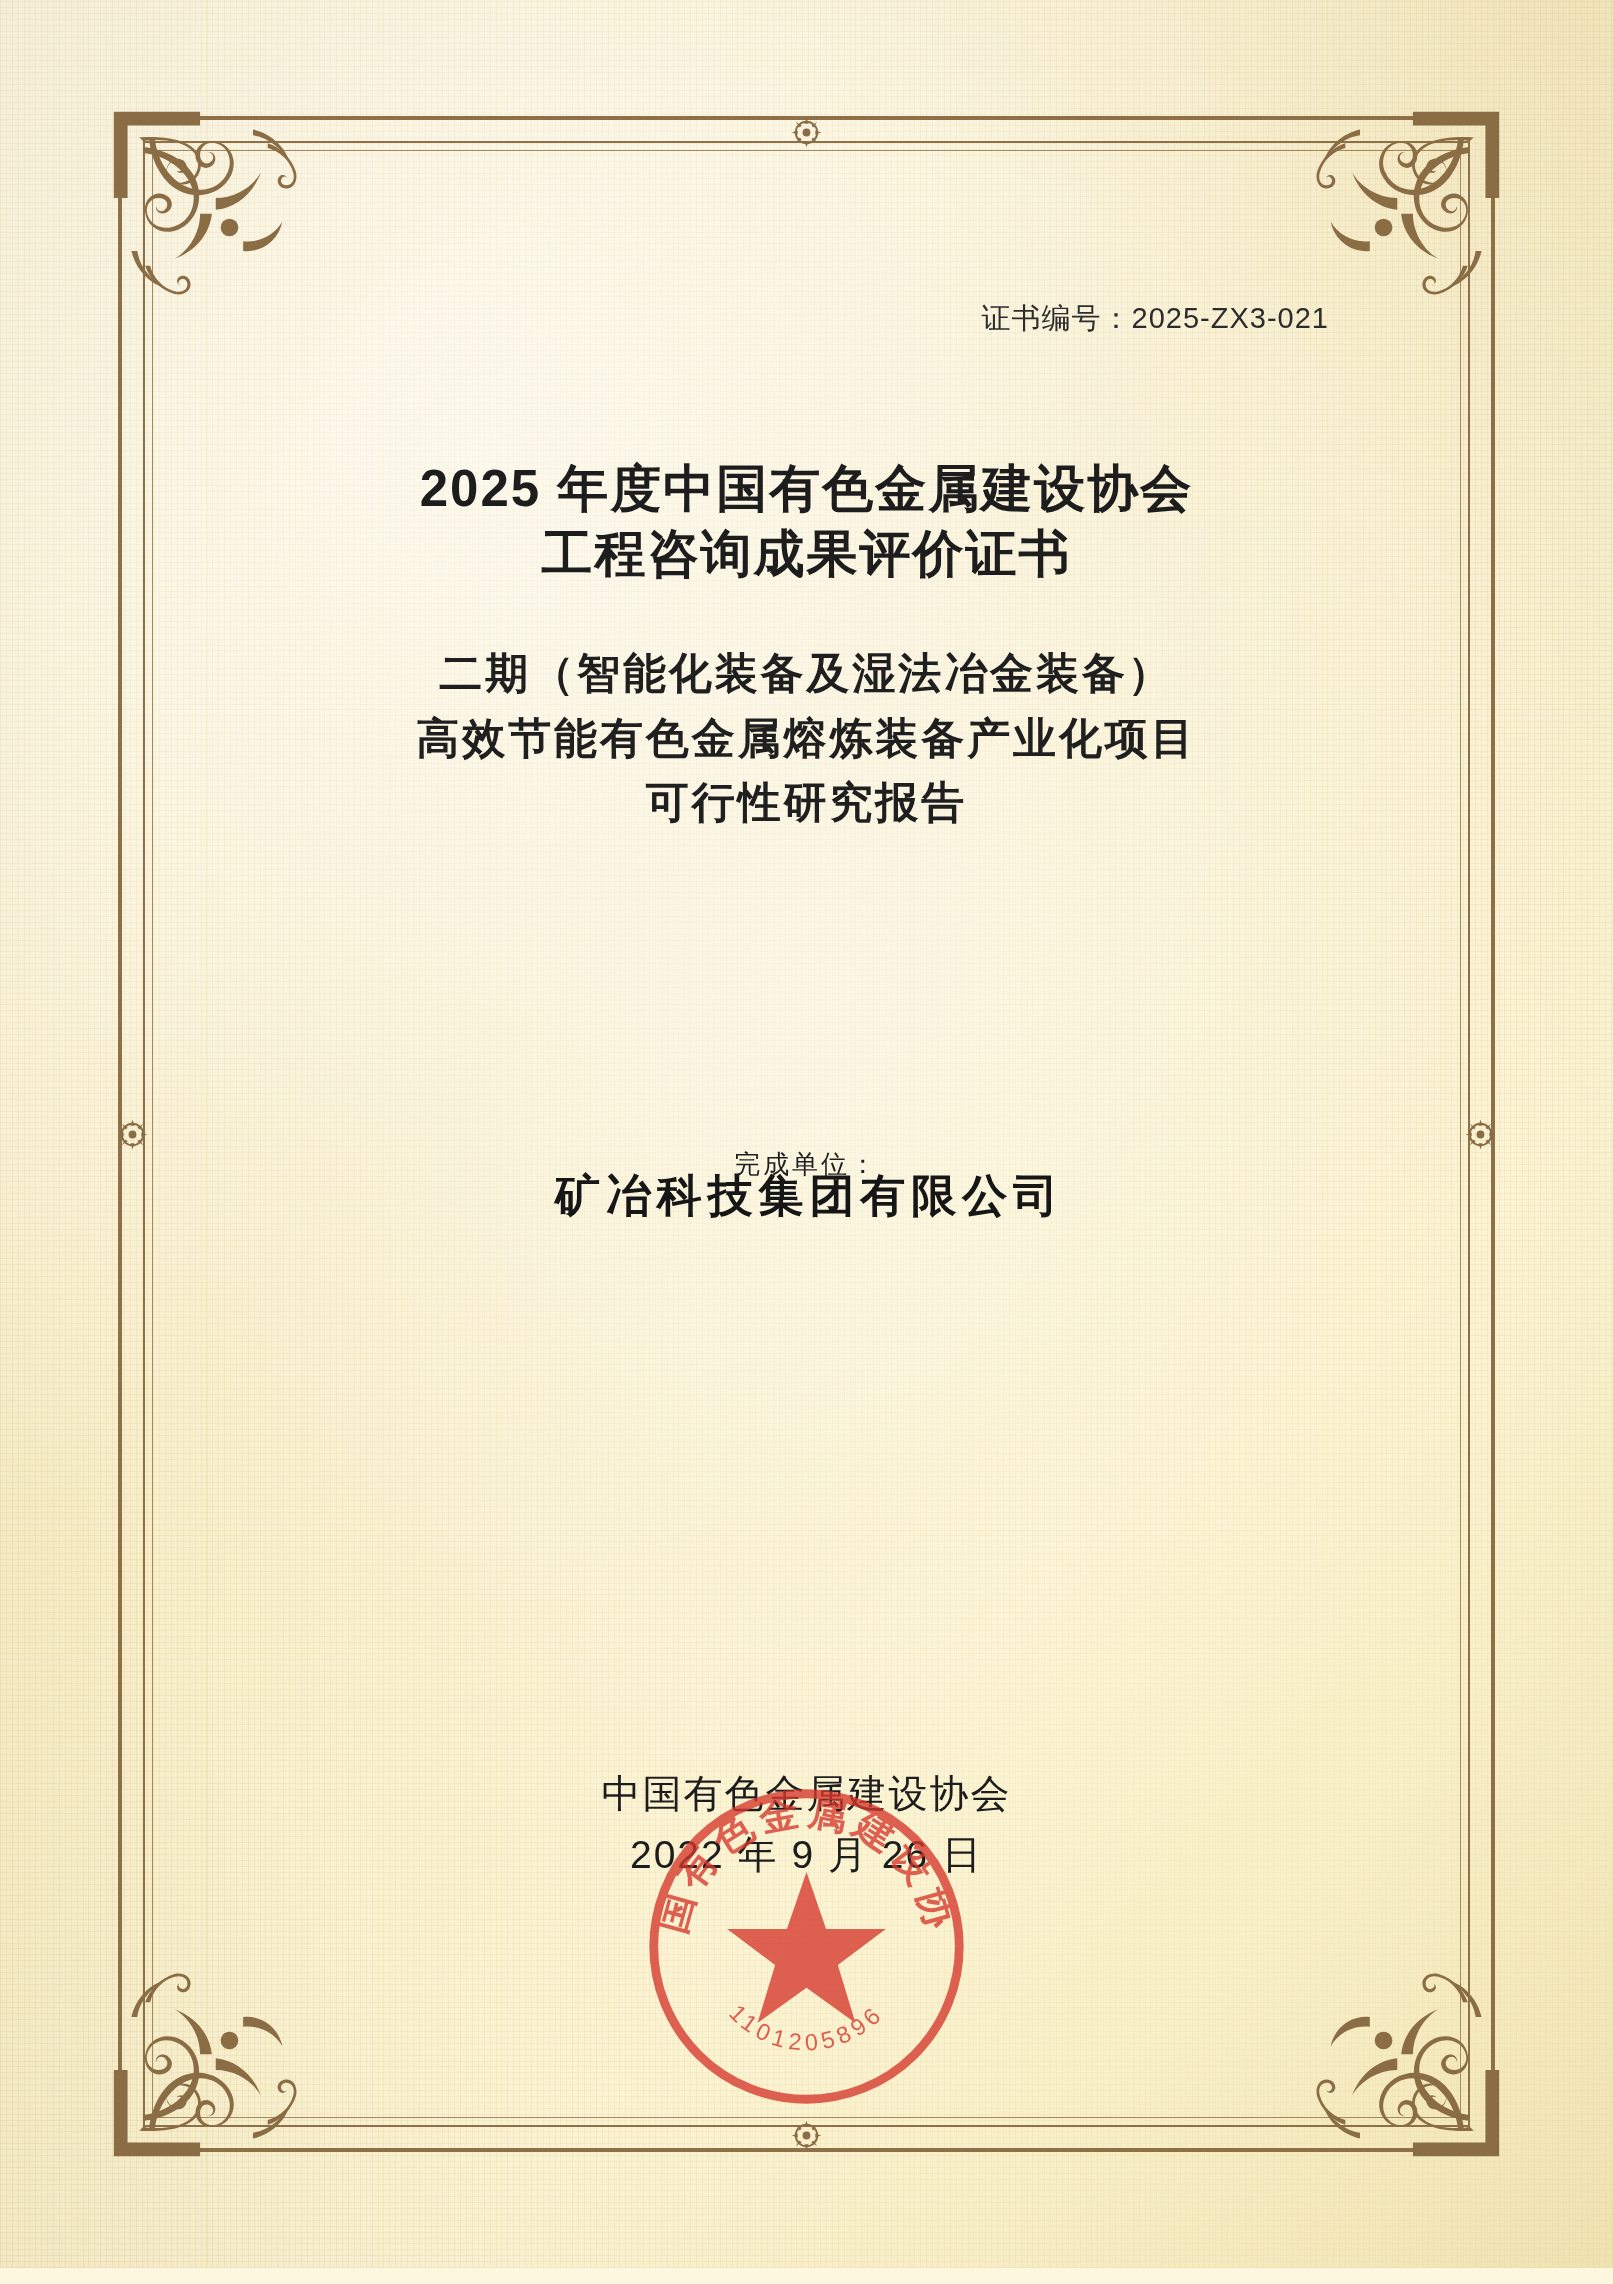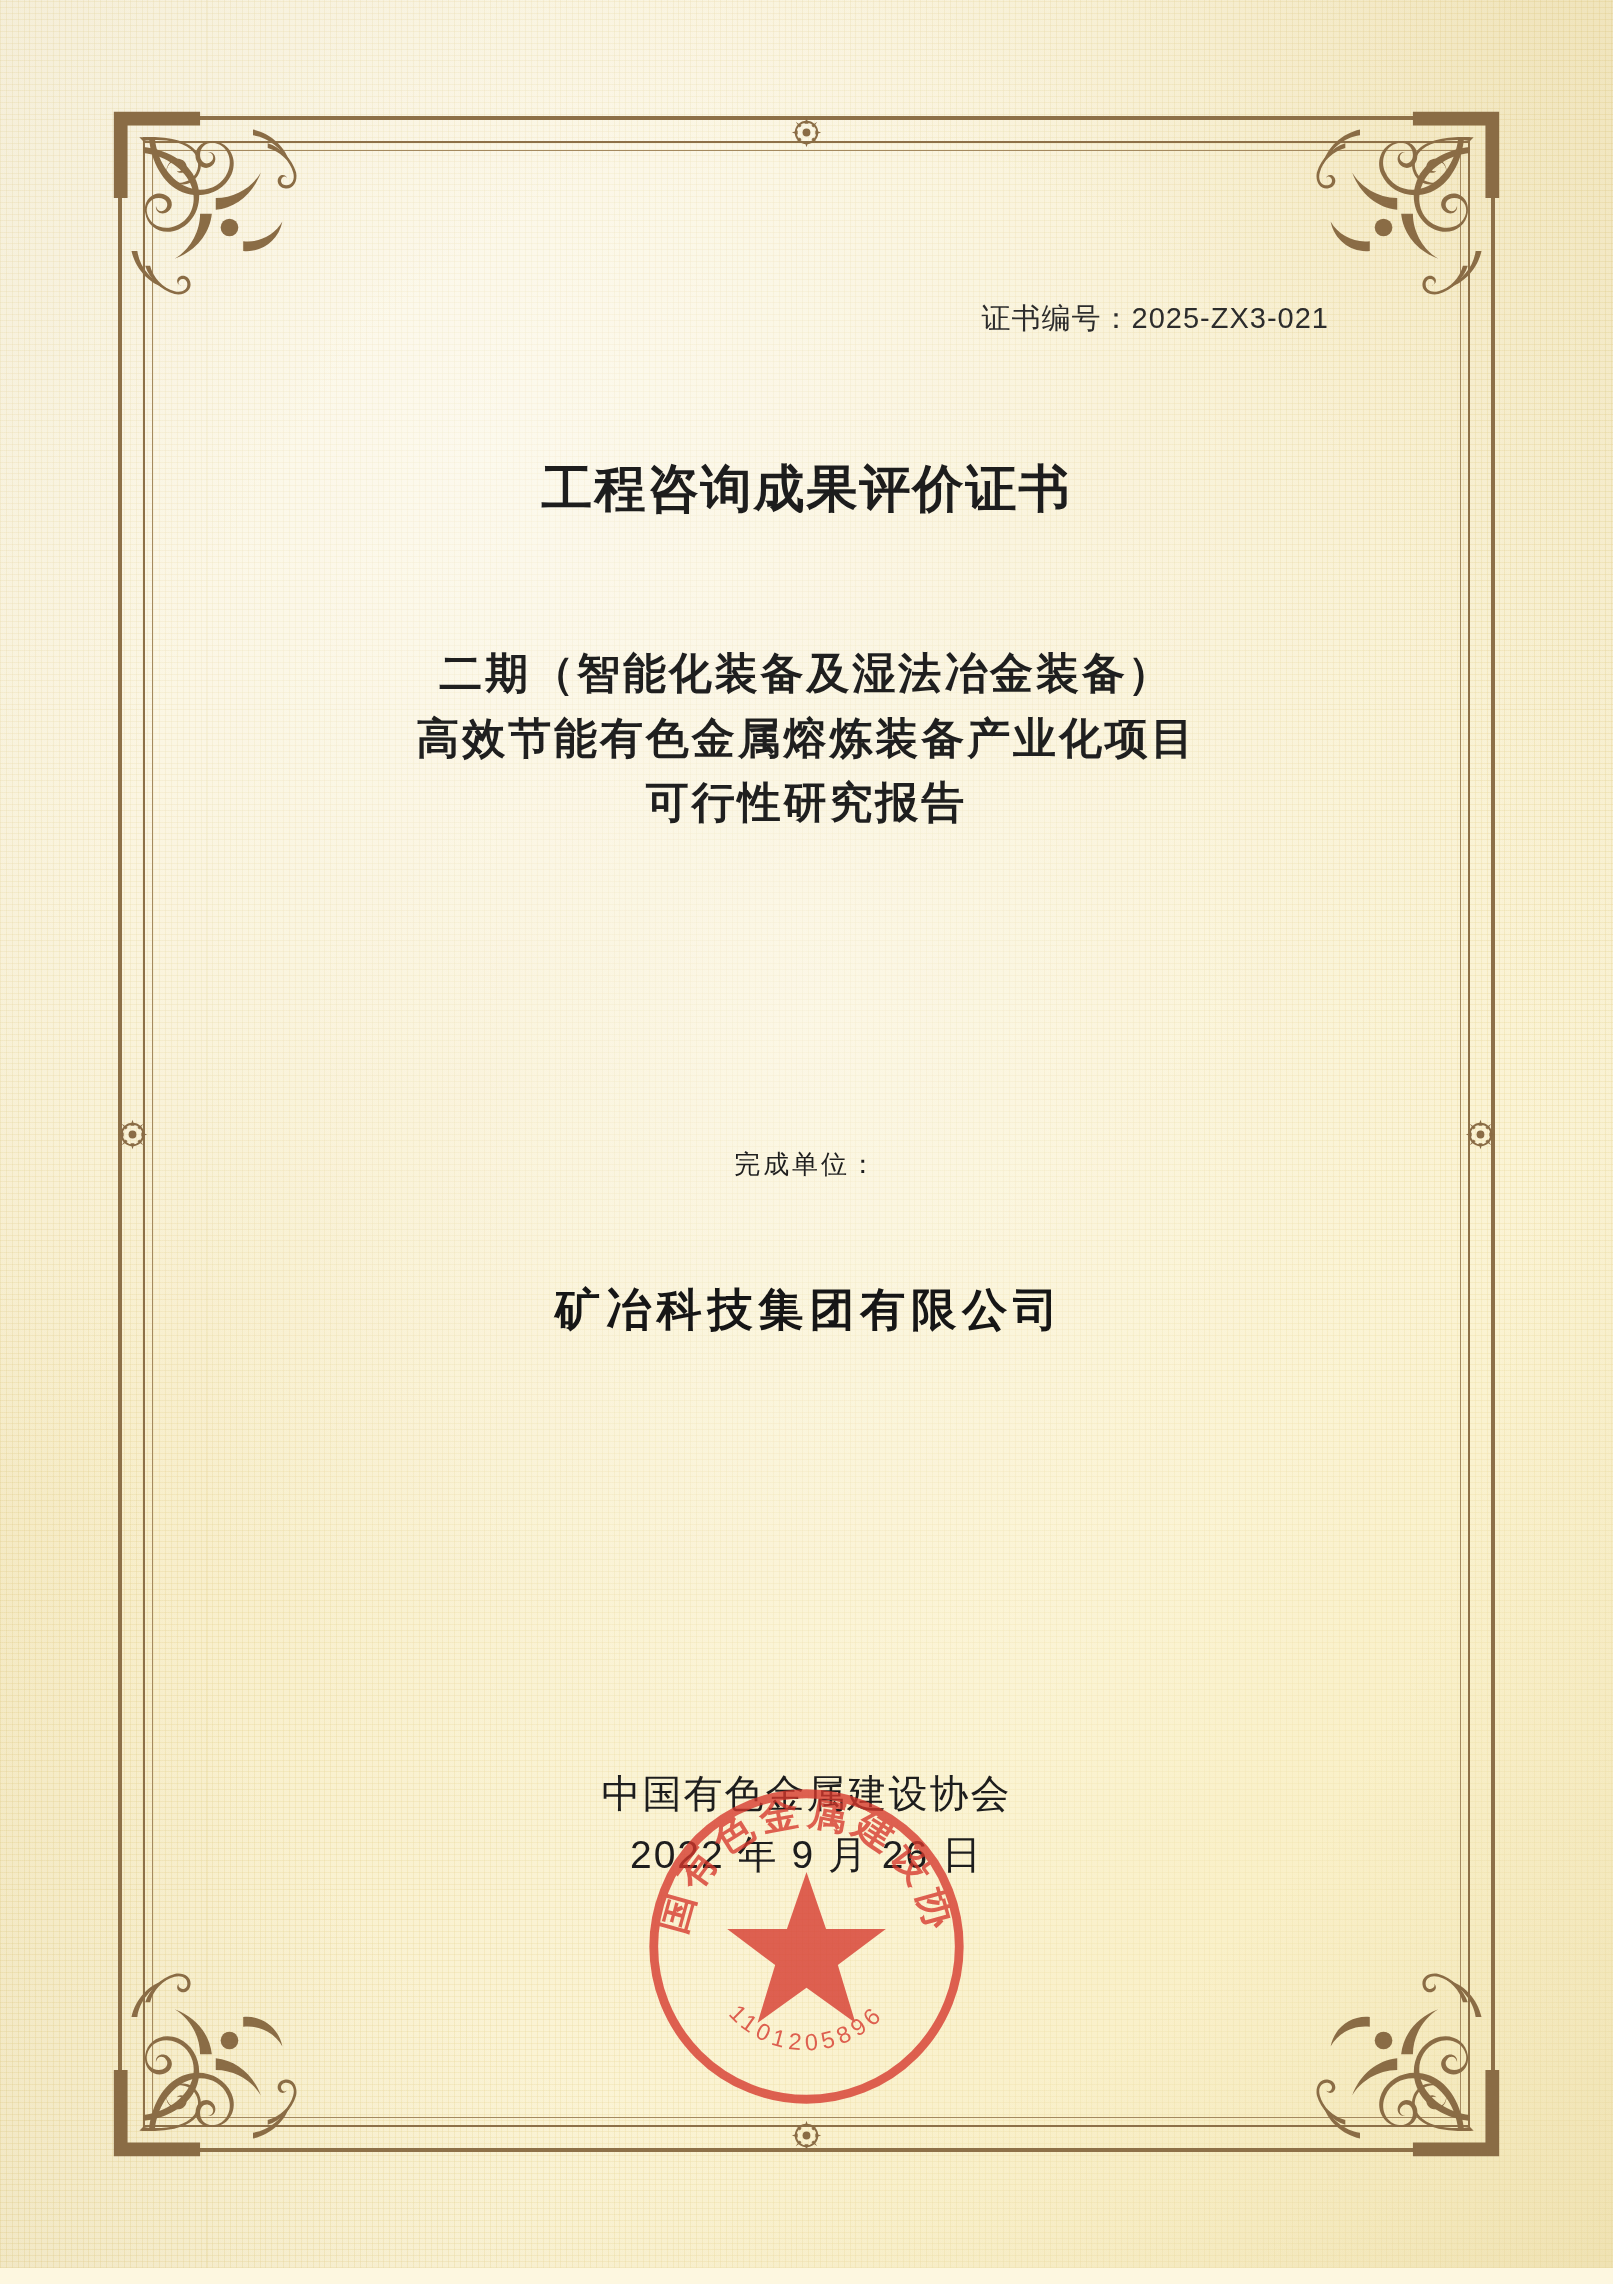--- a/index.html
+++ b/index.html
@@ -156,21 +156,21 @@
     left: 0; right: 0;
     top: 975px;
     font-family: "Liberation Sans", sans-serif;
     font-size: 26px;
     letter-spacing: 2.9px;
     color: #1f1f1f;
   }
   .unit-name {
     position: absolute;
     left: 0; right: 0;
-    top: 1108px;
+    top: 994px;
     font-family: "Liberation Serif", serif;
     font-weight: bold;
     font-size: 45px;
     letter-spacing: 5.9px;
     text-indent: 5.9px;
     color: #161616;
   }
 
   .issuer-block {
     position: absolute;
@@ -344,20 +344,21 @@
           <path d="M12 34 L16 28 L18 30 Z"></path>
       </g>
     </svg>
   </div>
 
   <div class="content">
 
     <div class="cert-no">证书编号：2025-ZX3-021</div>
 
     <div class="title-block">
+      <div class="title-line">2025 年度中国有色金属建设协会</div>
       <div class="title-line">工程咨询成果评价证书</div>
     </div>
 
     <div class="project-block">
       <div class="project-line">二期（智能化装备及湿法冶金装备）</div>
       <div class="project-line">高效节能有色金属熔炼装备产业化项目</div>
       <div class="project-line">可行性研究报告</div>
     </div>
 
 

